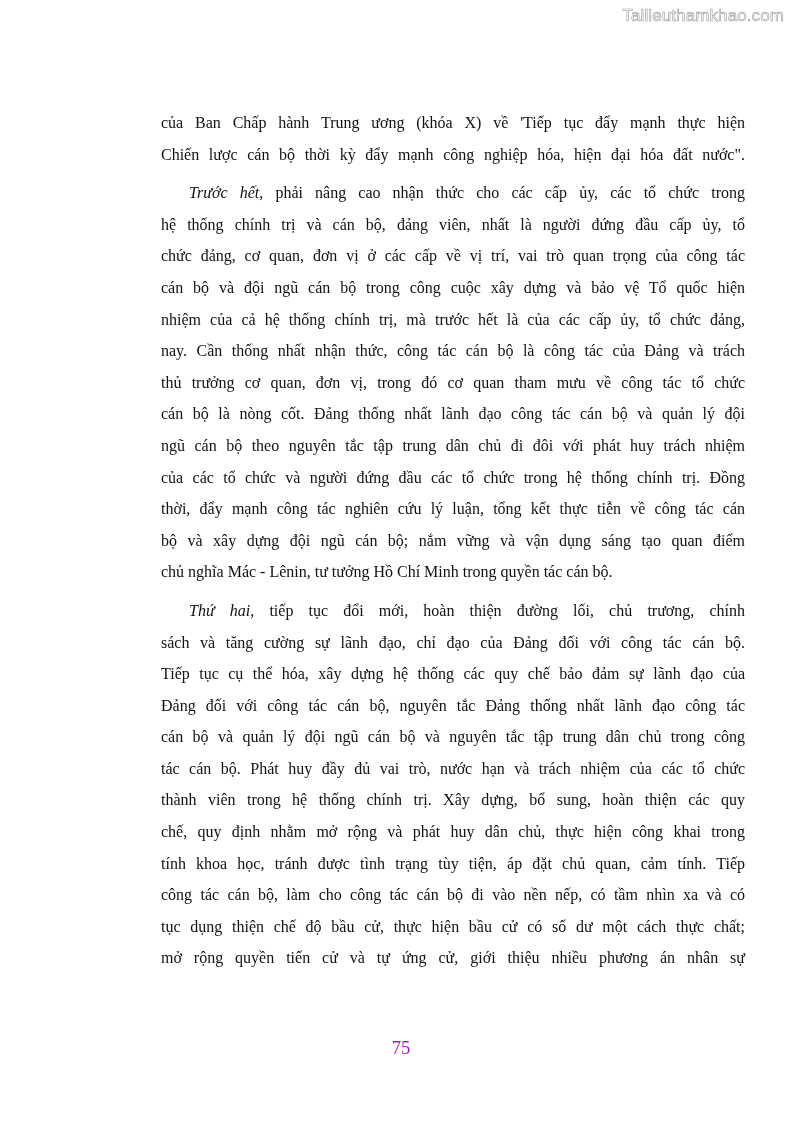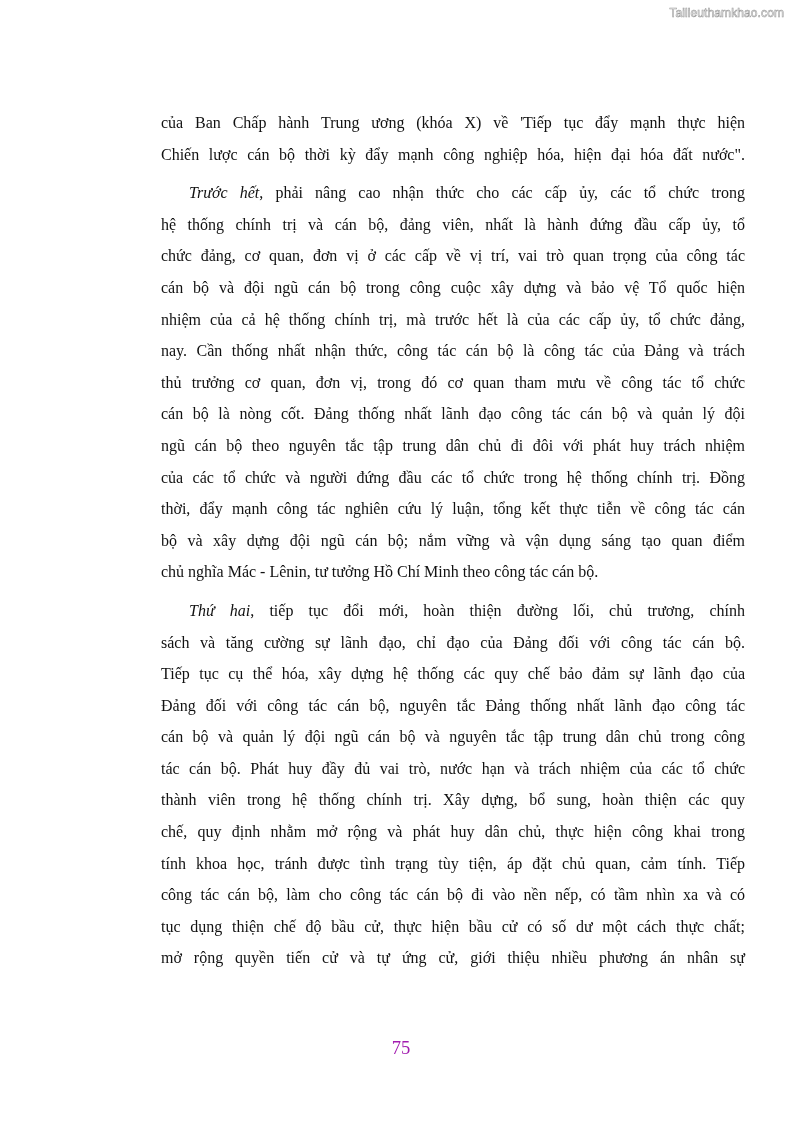--- a/index.html
+++ b/index.html
@@ -13,21 +13,21 @@
       position: relative;
       overflow: hidden;
       font-family: "Liberation Serif", "DejaVu Serif", serif;
       color: #111111;
     }
     .watermark {
       position: absolute;
       top: 6px;
       right: 10px;
       font-family: "Liberation Sans", "DejaVu Sans", sans-serif;
-      font-size: 12px;
+      font-size: 17px;
       color: #ffffff;
       -webkit-text-stroke: 0.6px #9a9a9a;
       letter-spacing: 0.1px;
     }
     .page-body {
       position: absolute;
       left: 161px;
       top: 107px;
       width: 584px;
     }
@@ -71,32 +71,32 @@
 <div class="page-body">
 
   <div>
     <span class="line">của Ban Chấp hành Trung ương (khóa X) về 'Tiếp tục đẩy mạnh thực hiện</span>
     <span class="line">Chiến lược cán bộ thời kỳ đẩy mạnh công nghiệp hóa, hiện đại hóa đất nước".</span>
   </div>
   <div class="para-gap"></div>
 
   <div>
     <span class="line indent"><span class="lead">Trước hết</span><span>, phải nâng cao nhận thức cho các cấp ủy, các tổ chức trong</span></span>
-    <span class="line">hệ thống chính trị và cán bộ, đảng viên, nhất là hành đứng đầu cấp ủy, tổ</span>
+    <span class="line">hệ thống chính trị và cán bộ, đảng viên, nhất là người đứng đầu cấp ủy, tổ</span>
     <span class="line">chức đảng, cơ quan, đơn vị ở các cấp về vị trí, vai trò quan trọng của công tác</span>
     <span class="line">cán bộ và đội ngũ cán bộ trong công cuộc xây dựng và bảo vệ Tổ quốc hiện</span>
     <span class="line">nhiệm của cả hệ thống chính trị, mà trước hết là của các cấp ủy, tổ chức đảng,</span>
     <span class="line">nay. Cần thống nhất nhận thức, công tác cán bộ là công tác của Đảng và trách</span>
     <span class="line">thủ trưởng cơ quan, đơn vị, trong đó cơ quan tham mưu về công tác tổ chức</span>
     <span class="line">cán bộ là nòng cốt. Đảng thống nhất lãnh đạo công tác cán bộ và quản lý đội</span>
     <span class="line">ngũ cán bộ theo nguyên tắc tập trung dân chủ đi đôi với phát huy trách nhiệm</span>
     <span class="line">của các tổ chức và người đứng đầu các tổ chức trong hệ thống chính trị. Đồng</span>
     <span class="line">thời, đẩy mạnh công tác nghiên cứu lý luận, tổng kết thực tiễn về công tác cán</span>
     <span class="line">bộ và xây dựng đội ngũ cán bộ; nắm vững và vận dụng sáng tạo quan điểm</span>
-    <span class="line last">chủ nghĩa Mác - Lênin, tư tưởng Hồ Chí Minh theo công tác cán bộ.</span>
+    <span class="line last">chủ nghĩa Mác - Lênin, tư tưởng Hồ Chí Minh trong quyền tác cán bộ.</span>
   </div>
   <div class="para-gap"></div>
 
   <div>
     <span class="line indent"><span class="lead">Thứ hai</span><span>, tiếp tục đổi mới, hoàn thiện đường lối, chủ trương, chính</span></span>
     <span class="line">sách và tăng cường sự lãnh đạo, chỉ đạo của Đảng đối với công tác cán bộ.</span>
     <span class="line">Tiếp tục cụ thể hóa, xây dựng hệ thống các quy chế bảo đảm sự lãnh đạo của</span>
     <span class="line">Đảng đối với công tác cán bộ, nguyên tắc Đảng thống nhất lãnh đạo công tác</span>
     <span class="line">cán bộ và quản lý đội ngũ cán bộ và nguyên tắc tập trung dân chủ trong công</span>
     <span class="line">tác cán bộ. Phát huy đầy đủ vai trò, nước hạn và trách nhiệm của các tổ chức</span>

